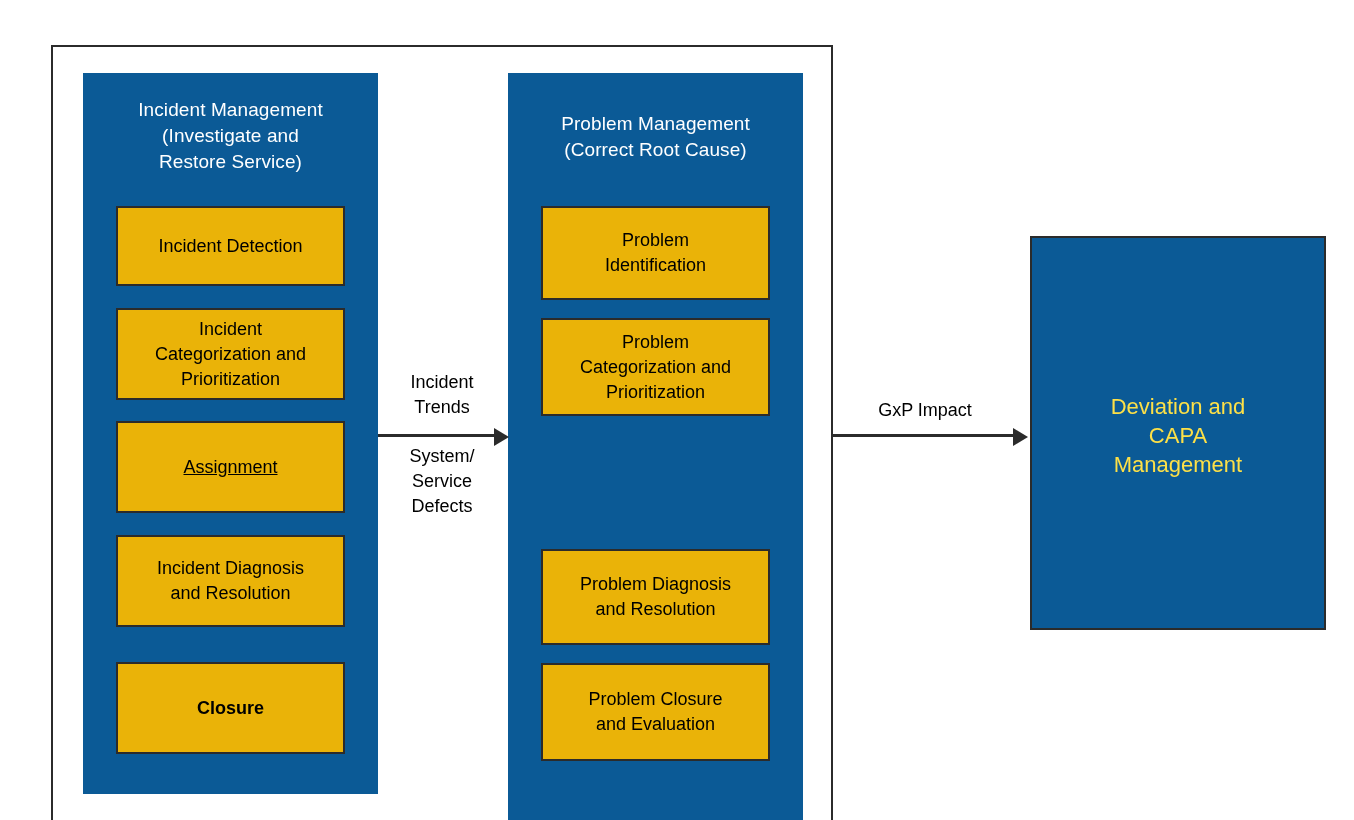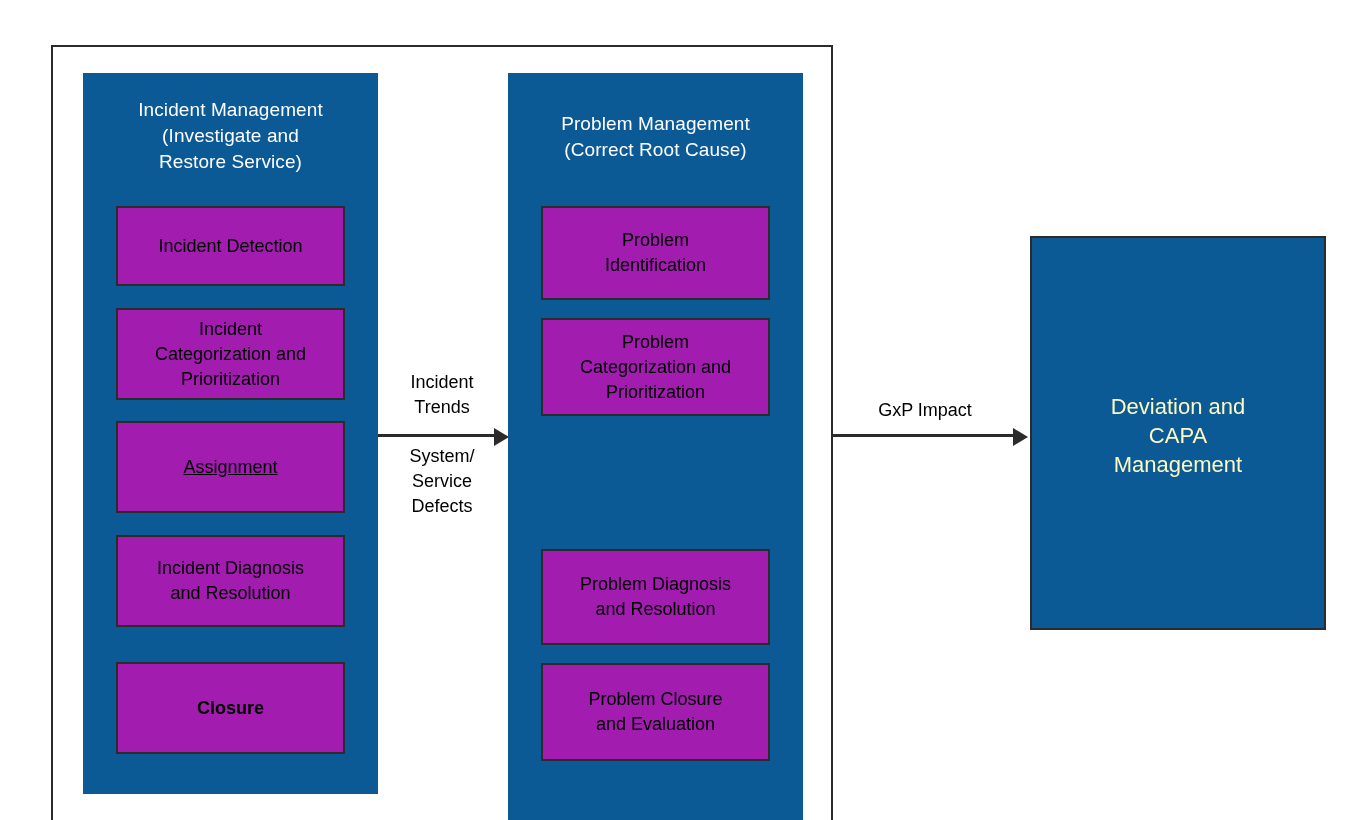--- a/index.html
+++ b/index.html
@@ -57,21 +57,21 @@
     line-height: 26px;
     letter-spacing: 0.1px;
     white-space: pre-line;
   }
   #group-incident .group-title { top: 24px; }
   #group-problem  .group-title { top: 38px; }
 
   
   .step-box {
     position: absolute;
-    background: #a21caf;
+    background: #eab308;
     border: 2px solid #2b2b2b;
     box-sizing: border-box;
     display: flex;
     align-items: center;
     justify-content: center;
     text-align: center;
     color: #000000;
     font-size: 18px;
     line-height: 25px;
     white-space: pre-line;
@@ -88,21 +88,21 @@
     background: #0b5a96;
     border: 2px solid #2b2b2b;
     box-sizing: border-box;
   }
   #capa-box .capa-label {
     position: absolute;
     left: 0;
     top: 154px;
     width: 100%;
     text-align: center;
-    color: #fef9c3;
+    color: #fde047;
     font-size: 22px;
     line-height: 29px;
     white-space: pre-line;
   }
 
   
   .connector {
     position: absolute;
     height: 3px;
     background: #2b2b2b;

